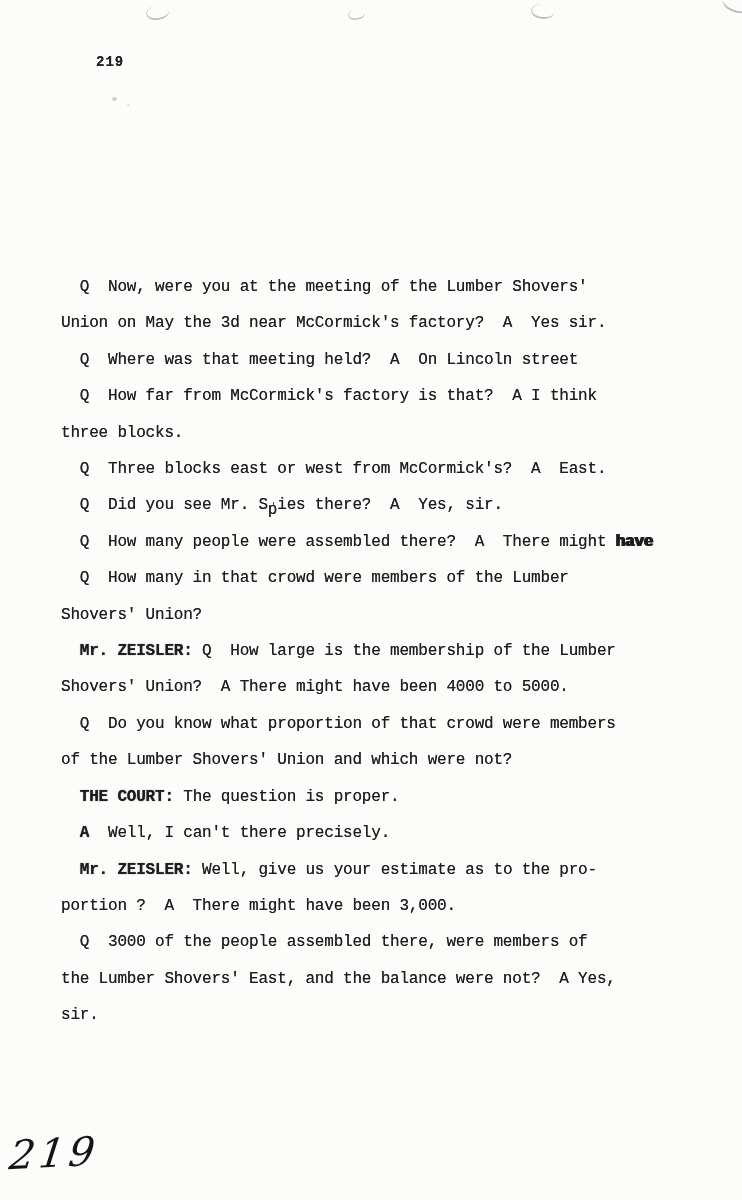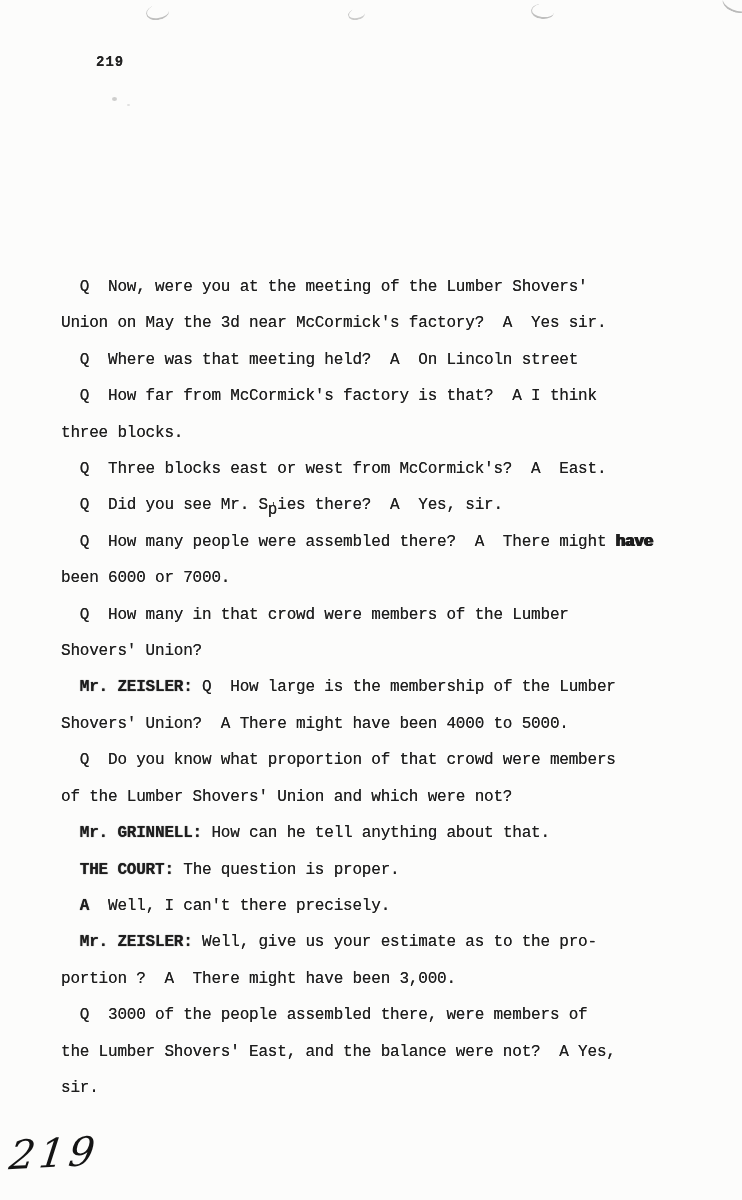--- a/index.html
+++ b/index.html
@@ -121,28 +121,26 @@
 
   <div class="transcript" id="transcript">
       <div class="line">  Q  Now, were you at the meeting of the Lumber Shovers'</div>
       <div class="line">Union on May the 3d near McCormick's factory?  A  Yes sir.</div>
       <div class="line">  Q  Where was that meeting held?  A  On Lincoln street</div>
       <div class="line">  Q  How far from McCormick's factory is that?  A I think</div>
       <div class="line">three blocks.</div>
       <div class="line">  Q  Three blocks east or west from McCormick's?  A  East.</div>
       <div class="line"><span>  Q  Did you see Mr. S</span><span class="subscript">p</span><span>ies there?  A  Yes, sir.</span></div>
       <div class="line"><span>  Q  How many people were assembled there?  A  There might </span><span class="smudge">have</span></div>
-      <div class="line">been 6000 or 7000.</div>
       <div class="line">  Q  How many in that crowd were members of the Lumber</div>
       <div class="line">Shovers' Union?</div>
       <div class="line"><span class="bold">  Mr. ZEISLER:</span><span> Q  How large is the membership of the Lumber</span></div>
       <div class="line">Shovers' Union?  A There might have been 4000 to 5000.</div>
       <div class="line">  Q  Do you know what proportion of that crowd were members</div>
       <div class="line">of the Lumber Shovers' Union and which were not?</div>
-      <div class="line"><span class="bold">  Mr. GRINNELL:</span><span> How can he tell anything about that.</span></div>
       <div class="line"><span class="bold">  THE COURT:</span><span> The question is proper.</span></div>
       <div class="line"><span class="bold">  A</span><span>  Well, I can't there precisely.</span></div>
       <div class="line"><span class="bold">  Mr. ZEISLER:</span><span> Well, give us your estimate as to the pro-</span></div>
       <div class="line">portion ?  A  There might have been 3,000.</div>
       <div class="line">  Q  3000 of the people assembled there, were members of</div>
       <div class="line">the Lumber Shovers' East, and the balance were not?  A Yes,</div>
       <div class="line">sir.</div>
     </div>
 
   <div class="handwritten-page-number">219</div>

